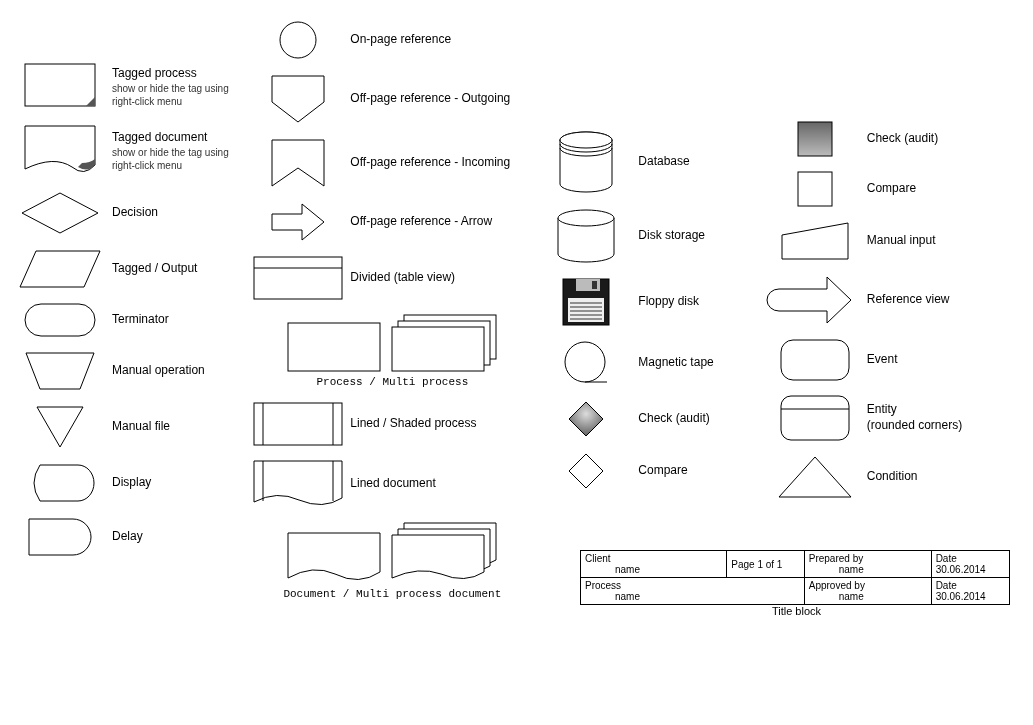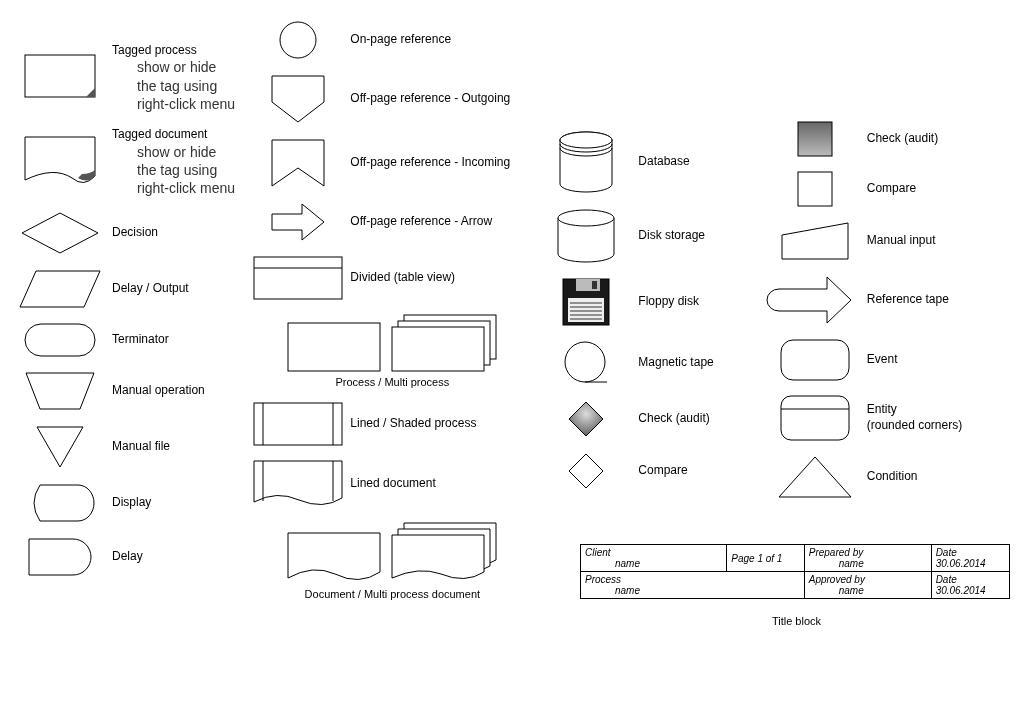--- a/index.html
+++ b/index.html
@@ -14,37 +14,36 @@
   }
   .cols {
     display: flex;
     gap: 20px;
     align-items: center;
   }
   .col { display: flex; flex-direction: column; gap: 14px; }
   .row { display: flex; align-items: center; gap: 12px; }
   .iconbox { width: 80px; display:flex; align-items:center; justify-content:center; flex-shrink:0; }
   .label { line-height: 1.3; }
-  .sub { font-size: 14px; color:#333;margin-left:25px; }
-  .stack-label { text-align:center; font-size:11px; margin-top:4px; }
+  .sub { font-size: 10px; color:#333; }
+  .stack-label { text-align:center; font-size:11px; margin-top:4px;font-family:Liberation Mono, monospace; }
   svg { overflow: visible; }
   .titleblock {
-    margin-top: 4px;
+    margin-top: 10px;
     border-collapse: collapse;
     font-size: 10px;
     width: 430px;
-    font-style: italic;
   }
   .titleblock td {
     border: 1px solid #000;
     padding: 2px 4px;
     vertical-align: top;
     height: 22px;
   }
-  .tb-caption { text-align:center; font-size:11px; margin-top:16px; }
+  .tb-caption { text-align:center; font-size:11px; margin-top:0; }
   .small-indent { padding-left: 30px; display:inline-block; }
 </style>
 </head>
 <body>
 
 <div class="cols">
 
   <div class="col" style="width:220px">
 
     <div class="row">
@@ -81,21 +80,21 @@
       </div>
       <div class="label">Decision</div>
     </div>
 
     <div class="row">
       <div class="iconbox">
         <svg width="84" height="40">
           <polygon points="18,2 82,2 66,38 2,38" fill="#fff" stroke="#000"></polygon>
         </svg>
       </div>
-      <div class="label">Delay / Output</div>
+      <div class="label">Tagged / Output</div>
     </div>
 
     <div class="row">
       <div class="iconbox">
         <svg width="72" height="34">
           <rect x="1" y="1" width="70" height="32" rx="16" ry="16" fill="#fff" stroke="#000"></rect>
         </svg>
       </div>
       <div class="label">Terminator</div>
     </div>
@@ -351,21 +350,21 @@
       </div>
       <div class="label">Manual input</div>
     </div>
 
     <div class="row">
       <div class="iconbox">
         <svg width="76" height="50">
           <path d="M2 14 H50 V2 L74 25 L50 48 V36 H2 A12 11 0 0 1 2 14 Z" fill="#fff" stroke="#000"></path>
         </svg>
       </div>
-      <div class="label">Reference tape</div>
+      <div class="label">Reference view</div>
     </div>
 
     <div class="row">
       <div class="iconbox">
         <svg width="70" height="42">
           <rect x="1" y="1" width="68" height="40" rx="12" ry="12" fill="#fff" stroke="#000"></rect>
         </svg>
       </div>
       <div class="label">Event</div>
     </div>

